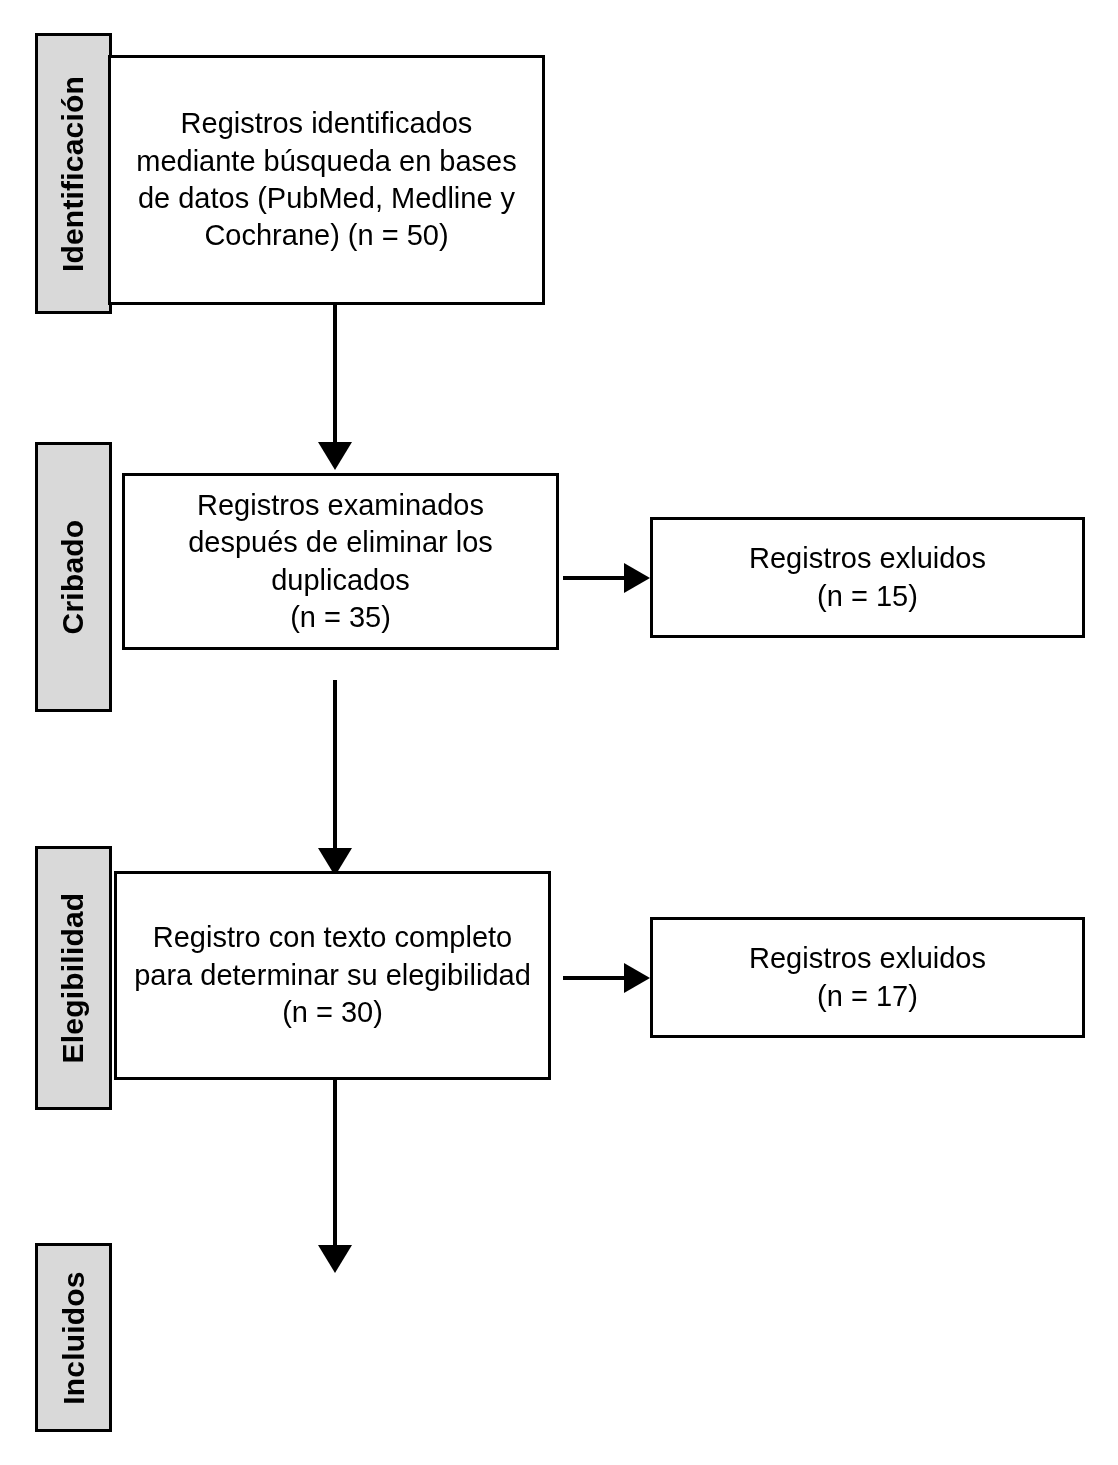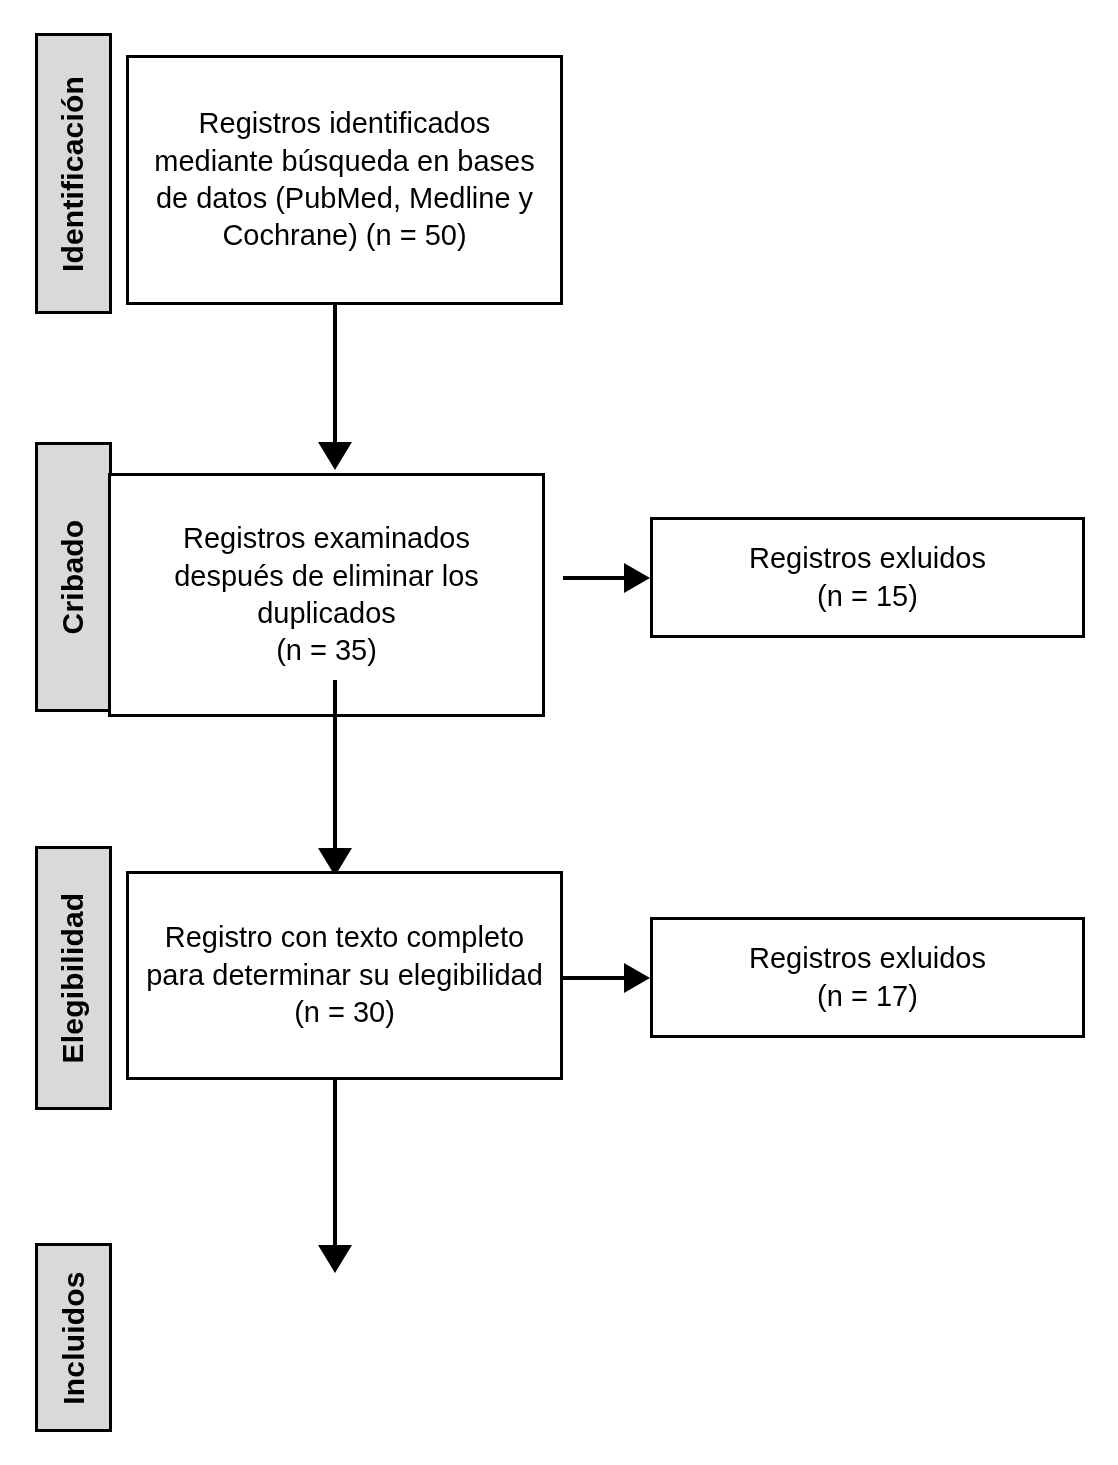--- a/index.html
+++ b/index.html
@@ -87,52 +87,52 @@
 </style>
 </head>
 <body>
 
 <div id="prisma-canvas">
 
   <div class="stage-band" style="left:35px; top:33px; width:77px; height:281px;">
     <span class="stage-band-label">Identificación</span>
   </div>
 
-  <div class="flow-box" style="left:126px; top:55px; width:437px; height:250px;">
+  <div class="flow-box" style="left:108px; top:55px; width:437px; height:250px;">
     <span class="flow-box-text">Registros identificados mediante búsqueda en bases de datos (PubMed, Medline y Cochrane) (n = 50)</span>
   </div>
 
   <div class="conn-vline" style="left:333px; top:305px; width:4px; height:143px;"></div>
   <div class="arrow-down" style="left:318px; top:442px;"></div>
 
   <div class="stage-band" style="left:35px; top:442px; width:77px; height:270px;">
     <span class="stage-band-label">Cribado</span>
   </div>
 
-  <div class="flow-box" style="left:108px; top:473px; width:437px; height:244px;">
+  <div class="flow-box" style="left:122px; top:473px; width:437px; height:177px;">
     <span class="flow-box-text">Registros examinados después de eliminar los duplicados
 (n = 35)</span>
   </div>
 
   <div class="conn-hline" style="left:563px; top:576px; width:65px; height:4px;"></div>
   <div class="arrow-right" style="left:624px; top:563px;"></div>
 
   <div class="flow-box" style="left:650px; top:517px; width:435px; height:121px;">
     <span class="flow-box-text">Registros exluidos
 (n = 15)</span>
   </div>
 
   <div class="conn-vline" style="left:333px; top:680px; width:4px; height:174px;"></div>
   <div class="arrow-down" style="left:318px; top:848px;"></div>
 
   <div class="stage-band" style="left:35px; top:846px; width:77px; height:264px;">
     <span class="stage-band-label">Elegibilidad</span>
   </div>
 
-  <div class="flow-box" style="left:126px; top:871px; width:437px; height:209px;">
+  <div class="flow-box" style="left:114px; top:871px; width:437px; height:209px;">
     <span class="flow-box-text">Registro con texto completo para  determinar su elegibilidad
 (n = 30)</span>
   </div>
 
   <div class="conn-hline" style="left:563px; top:976px; width:65px; height:4px;"></div>
   <div class="arrow-right" style="left:624px; top:963px;"></div>
 
   <div class="flow-box" style="left:650px; top:917px; width:435px; height:121px;">
     <span class="flow-box-text">Registros exluidos
 (n = 17)</span>

